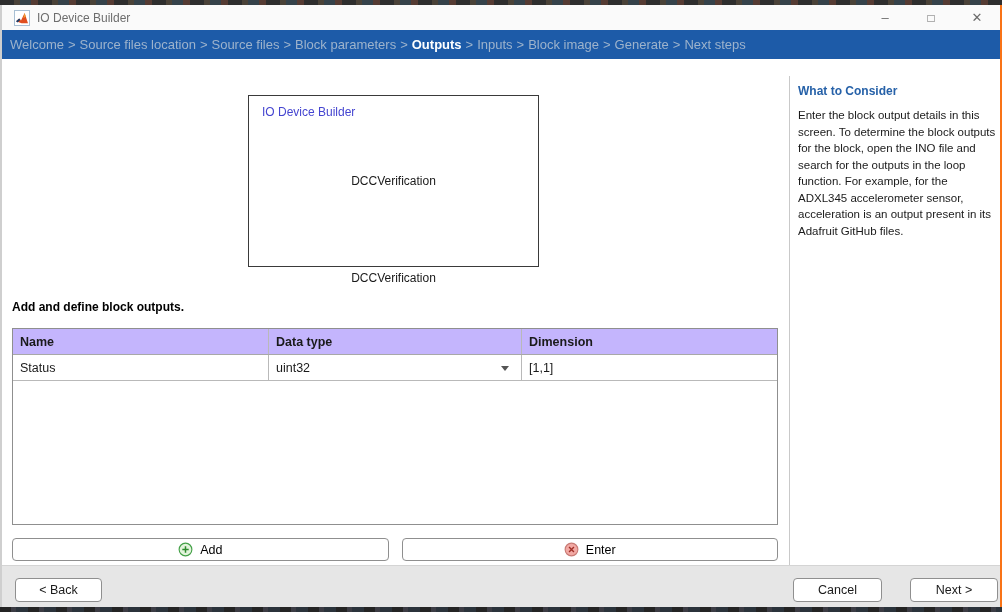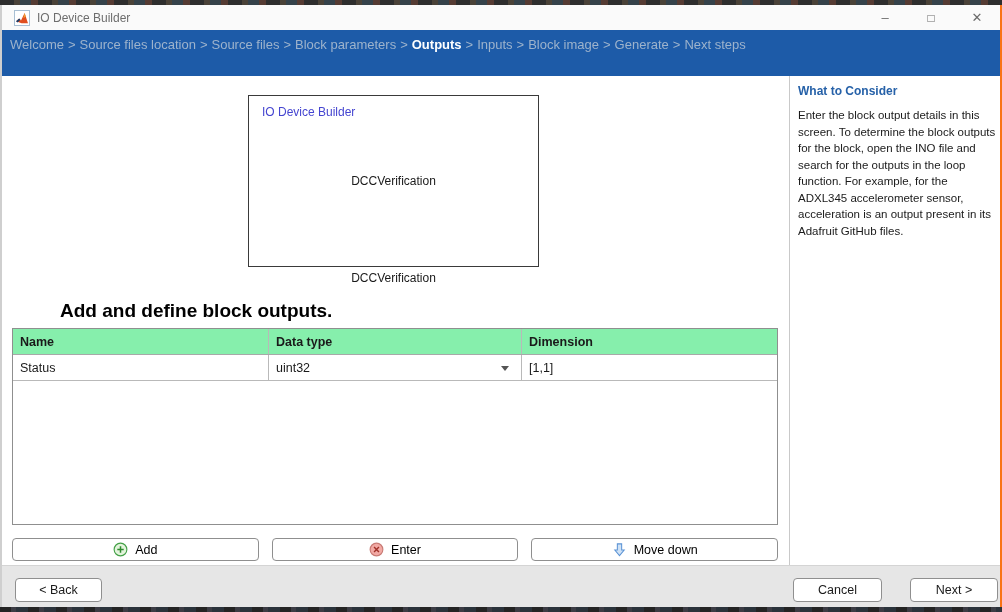--- a/index.html
+++ b/index.html
@@ -29,21 +29,21 @@
   .titlebar .title-text { margin-left:7px; font-size:12px; color:#6e6e6e; }
   .win-controls { position:absolute; right:0; top:0; height:25px; display:flex; }
   .win-btn {
     width:46px; height:25px; display:flex; align-items:center; justify-content:center;
     color:#6b6b6b; font-size:13px; cursor:default;
   }
   .win-btn.maxi { font-size:12px; }
 
   
   .bluebar {
-    position:absolute; left:0; top:25px; width:998px; height:46px;
+    position:absolute; left:0; top:25px; width:998px; height:29px;
     background:#1d5ba8; color:#9db3cc; font-size:13px;
     padding:7px 0 8px 8px;
   }
   .crumb { color:#9db3cc; }
   .crumb.active { color:#ffffff; font-weight:bold; }
   .crumb-sep { color:#9db3cc; padding:0 4px; }
 
   
   .content { position:absolute; left:0; top:71px; width:998px; height:489px; background:#fff; }
 
@@ -57,29 +57,29 @@
     display:flex; align-items:center; justify-content:center;
     font-size:12px; color:#1a1a1a;
   }
   .block-caption {
     position:absolute; left:246px; top:195px; width:291px;
     text-align:center; font-size:12px; color:#1a1a1a;
   }
 
   .instruction {
     position:absolute; left:10px; top:224px;
-    font-size:19px; font-weight:bold; color:#000;margin-left:48px;
+    font-size:12px; font-weight:bold; color:#000;
   }
 
   
   .outputs-table {
     position:absolute; left:10px; top:252px; width:766px; height:197px;
     border:1px solid #8f8f8f; background:#fff; display:flex; flex-direction:column;
   }
-  .t-head { display:flex; height:26px; background:#86efac; border-bottom:1px solid #a8a8a8; }
+  .t-head { display:flex; height:26px; background:#c4b5fd; border-bottom:1px solid #a8a8a8; }
   .t-head .cell { font-weight:bold; }
   .t-row { display:flex; height:26px; background:#fff; border-bottom:1px solid #b9b9b9; }
   .cell {
     padding:0 0 0 7px; font-size:12.5px; color:#1a1a1a;
     display:flex; align-items:center; position:relative;
   }
   .col-name { width:256px; border-right:1px solid #b9b9b9; }
   .col-type { width:253px; border-right:1px solid #b9b9b9; }
   .col-dim  { flex:1; }
   .t-empty { flex:1; background:#fff; }
@@ -189,28 +189,20 @@
       </div>
       <div class="tb-btn">
         <span>
           <svg width="15" height="15" viewBox="0 0 16 16">
             <circle cx="8" cy="8" r="6.8" fill="#f2a9a4" stroke="#c87a74" stroke-width="1.2"></circle>
             <path d="M5.4 5.4 L10.6 10.6 M10.6 5.4 L5.4 10.6" stroke="#a03028" stroke-width="1.5"></path>
           </svg>
         </span>
         <span>Enter</span>
       </div>
-      <div class="tb-btn">
-        <span>
-          <svg width="15" height="15" viewBox="0 0 16 16">
-            <path d="M8 14.5 L3 8.5 H5.7 V2 H10.3 V8.5 H13 Z" fill="#cfe2f6" stroke="#5b93d5" stroke-width="1.1"></path>
-          </svg>
-        </span>
-        <span>Move down</span>
-      </div>
     </div>
 
     <div class="v-divider"></div>
     <div class="side-panel">
       <div class="side-heading">What to Consider</div>
       <div class="side-body">Enter the block output details in this screen. To determine the block outputs for the block, open the INO file and search for the outputs in the loop function. For example, for the ADXL345 accelerometer sensor, acceleration is an output present in its Adafruit GitHub files.</div>
     </div>
   </div>
 
   <div class="footer">

